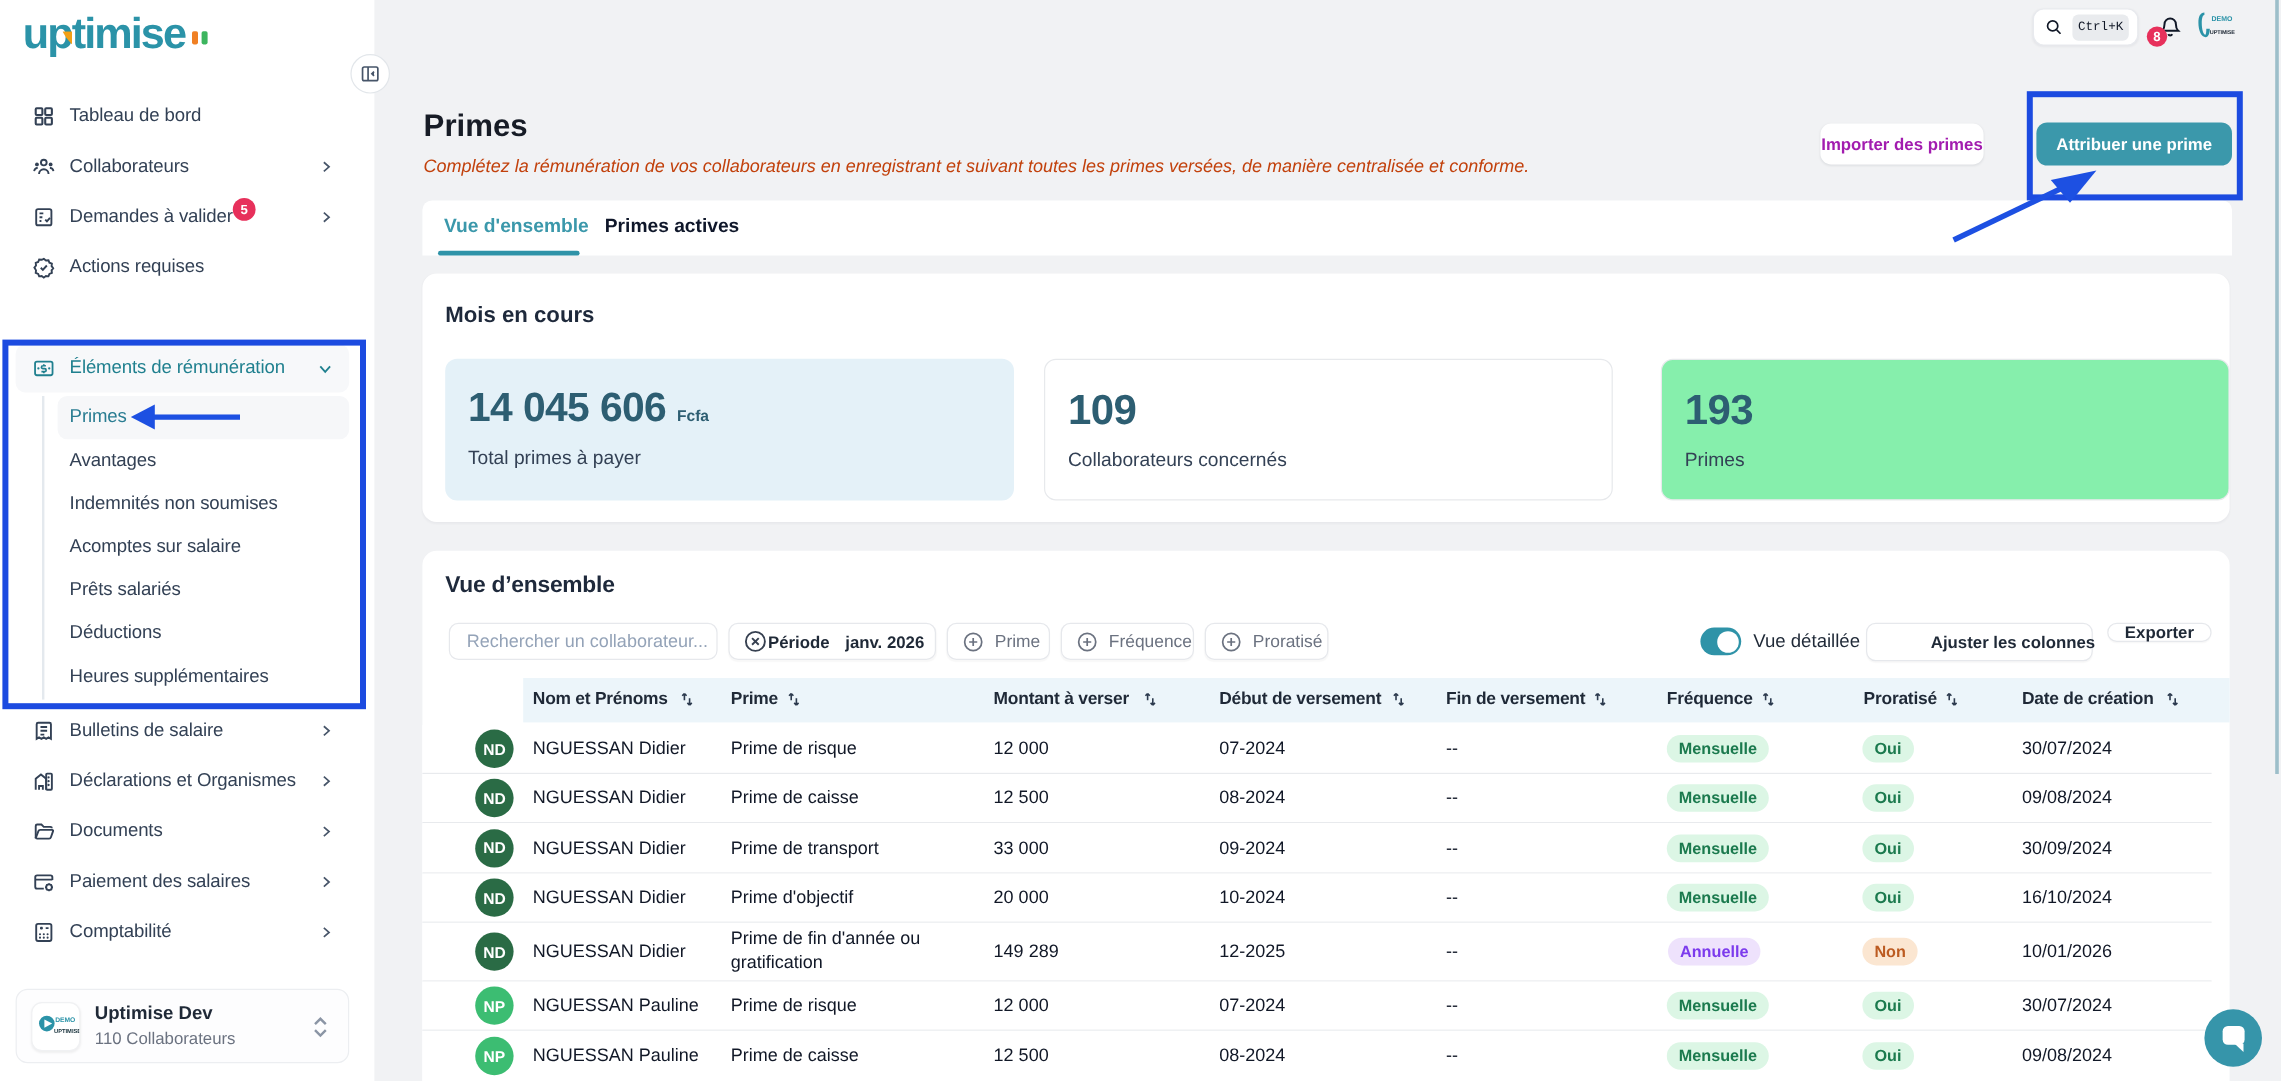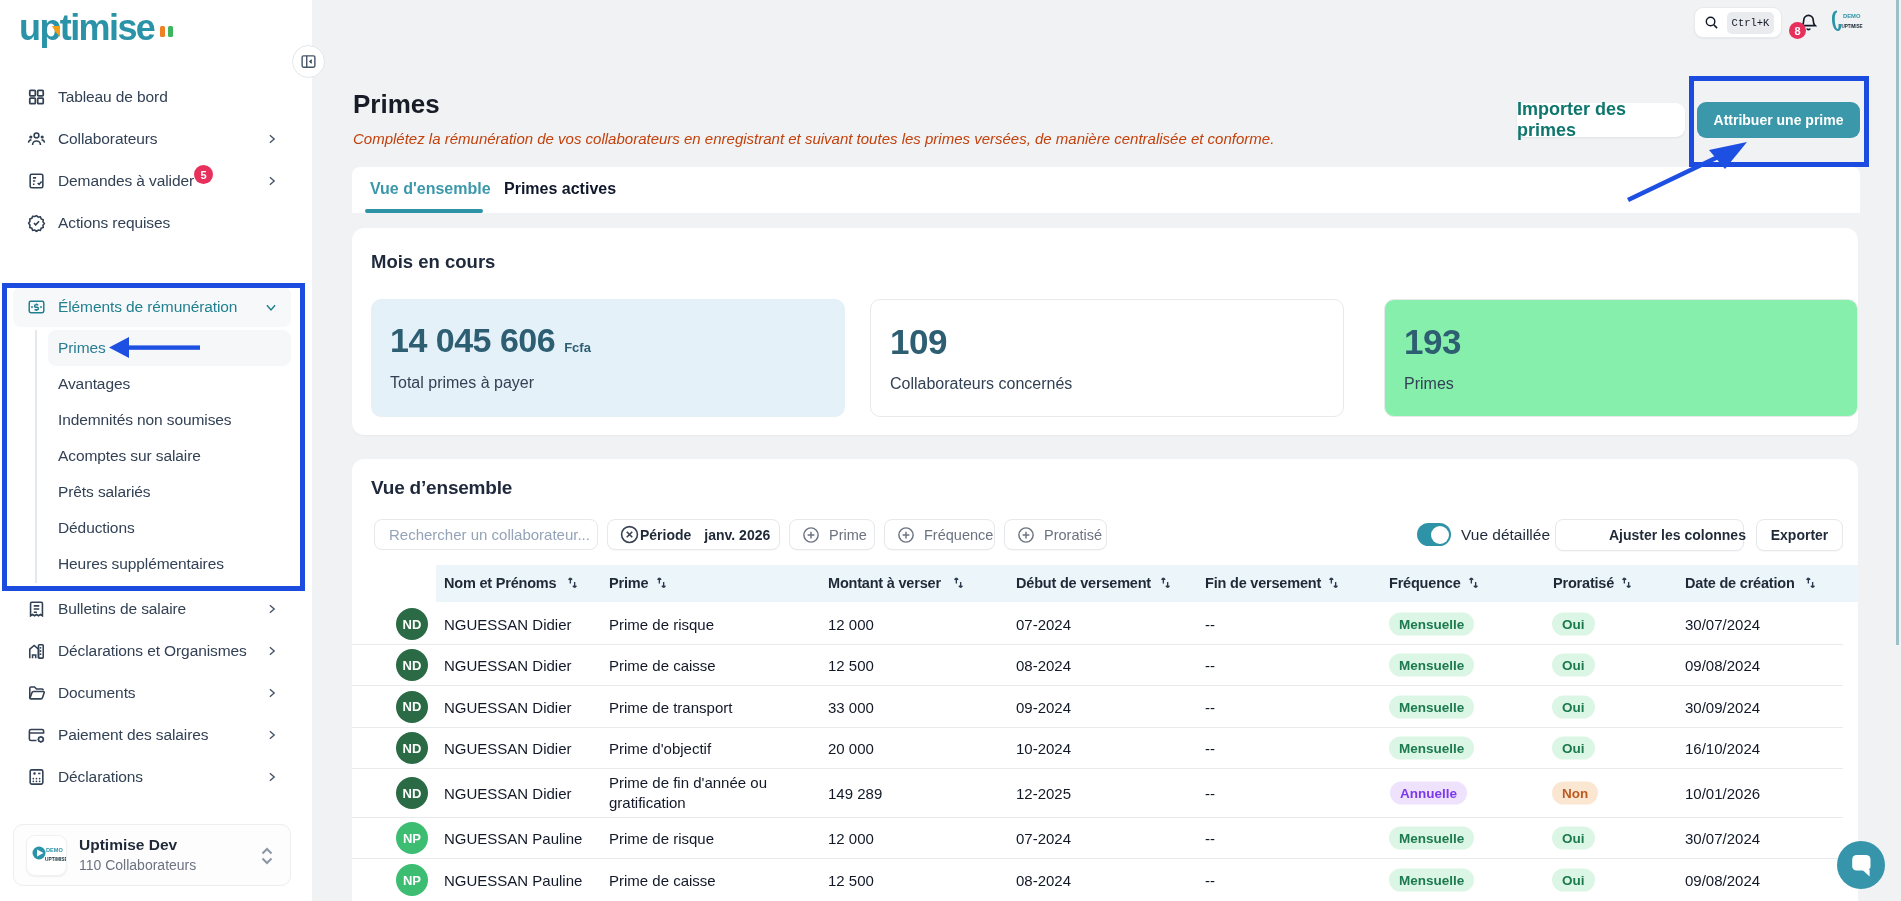--- a/index.html
+++ b/index.html
@@ -29,21 +29,21 @@
   .company .csub { position:absolute; left:65px; top:32px; font-size:14px; color:#6b7280; }
 
   
   .pg-title { position:absolute; left:353px; top:89px; font-size:26px; font-weight:700; color:#171c26; }
   .pg-sub { position:absolute; left:353px; top:130px; font-size:15px; font-style:italic; color:#c2410c; letter-spacing:0; }
 
   .searchbox { position:absolute; left:1694px; top:7px; width:88px; height:31px; background:#fff; border:1px solid #e8eaee; border-radius:9px; box-shadow:0 1px 2px rgba(16,24,40,.05); }
   .kbd { position:absolute; left:32px; top:4px; width:47px; height:22px; background:#e9ebee; border-radius:5px; font-family:"Liberation Mono",monospace; font-size:10.5px; color:#111827; display:flex; align-items:center; justify-content:center; }
   .bellbadge { position:absolute; left:1789px; top:22px; width:17px; height:17px; border-radius:50%; background:#e7305b; color:#fff; font-size:11px; font-weight:700; display:flex; align-items:center; justify-content:center; z-index:3; }
 
-  .btn-import { position:absolute; left:1517px; top:103px; width:168px; height:34px; background:#fff; border-radius:9px; box-shadow:0 1px 2px rgba(16,24,40,.08); font-size:18px; font-weight:700; color:#0f766e; display:flex; align-items:center; justify-content:center; }
+  .btn-import { position:absolute; left:1517px; top:103px; width:136px; height:34px; background:#fff; border-radius:9px; box-shadow:0 1px 2px rgba(16,24,40,.08); font-size:14px; font-weight:700; color:#a21caf; display:flex; align-items:center; justify-content:center; }
   .btn-attrib { position:absolute; left:1697px; top:102px; width:163px; height:36px; background:#3b98ab; border-radius:9px; font-size:14px; font-weight:700; color:#fff; display:flex; align-items:center; justify-content:center; }
 
   .tabbar { position:absolute; left:352px; top:167px; width:1508px; height:46px; background:#fff; border-radius:8px 8px 0 0; }
   .tab1 { position:absolute; left:370px; top:167px; height:43px; line-height:43px; font-size:16px; font-weight:700; color:#3b98ab; }
   .tab2 { position:absolute; left:504px; top:167px; height:43px; line-height:43px; font-size:16px; font-weight:700; color:#0f172a; }
   .tabline { position:absolute; left:365px; top:209px; width:118px; height:3.5px; background:#2f93a8; border-radius:2px; }
 
   
   .card-mois { position:absolute; left:352px; top:228px; width:1506px; height:207px; background:#fff; border-radius:12px; box-shadow:0 1px 2px rgba(16,24,40,.04); }
   .card-mois h2 { position:absolute; left:19px; top:23px; font-size:18.5px; font-weight:700; color:#1e293b; }
@@ -210,21 +210,21 @@
     <svg class="chev" width="13" height="13" viewBox="0 0 24 24" fill="none" stroke="#475569" stroke-width="2.6">
         <path d="M9 5l8 7-8 7"></path>
       </svg>
   </div>
   <div class="mi" style="top:756px;">
     <svg class="ic" viewBox="0 0 24 24" fill="none" stroke="#334155" stroke-width="2">
         <rect x="4" y="3" width="16" height="18" rx="2"></rect>
         <path d="M8 7.5h3M9.5 6v3M14 7.5h3"></path>
         <path d="M8 14h.01M12 14h.01M16 14h.01M8 17.5h.01M12 17.5h.01M16 17.5h.01" stroke-linecap="round" stroke-width="2.2"></path>
       </svg>
-    <span class="lbl">Déclarations</span>
+    <span class="lbl">Comptabilité</span>
     <svg class="chev" width="13" height="13" viewBox="0 0 24 24" fill="none" stroke="#475569" stroke-width="2.6">
         <path d="M9 5l8 7-8 7"></path>
       </svg>
   </div>
 
   <div class="company">
     <div class="clogo">
       <svg width="39" height="39" viewBox="0 0 39 39">
           <circle cx="12" cy="17" r="6.5" fill="#2b93a8"></circle>
           <polygon points="10,13.5 16.5,17 10,20.5" fill="#fff"></polygon>
@@ -337,21 +337,21 @@
     <div class="fbtn" style="left:1203px;top:60px;width:189px;height:32px;gap:32px;">
       <svg style="margin-left:13px;" width="18" height="18" viewBox="0 0 24 24" fill="none" stroke="#111827" stroke-width="2">
           <rect x="3.5" y="4.5" width="17" height="15" rx="2"></rect>
           <path d="M9.2 4.5v15M14.8 4.5v15"></path>
         </svg>
       <span style="margin-left:8px;font-size:14px;font-weight:700;color:#1f2937;">Ajuster les colonnes</span>
       <svg style="margin-left:9px;" width="12" height="16" viewBox="0 0 14 20" fill="none" stroke="#6b7280" stroke-width="2">
           <path d="M2.5 7.5L7 3l4.5 4.5M2.5 12.5L7 17l4.5-4.5"></path>
         </svg>
     </div>
-    <div class="fbtn" style="left:1404px;top:60px;width:87px;height:32px;justify-content:center;">
+    <div class="fbtn" style="left:1404px;top:60px;width:87px;height:16px;justify-content:center;">
         <span style="font-size:14px;font-weight:700;color:#1f2937;">Exporter</span>
       </div>
 
     <div class="thead">
       <div class="theadbg"></div>
       <span class="th" style="left:92px;">Nom et Prénoms</span>
         <svg style="position:absolute;top:11px;left:214px;" width="13" height="14" viewBox="0 0 24 26" fill="none" stroke="#2c3a4e" stroke-width="2.5">
           <path d="M8 14V3.5M8 3.5L4.6 7M8 3.5L11.4 7"></path>
           <path d="M16 11v10.5M16 21.5l-3.4-3.5M16 21.5l3.4-3.5"></path>
         </svg>

